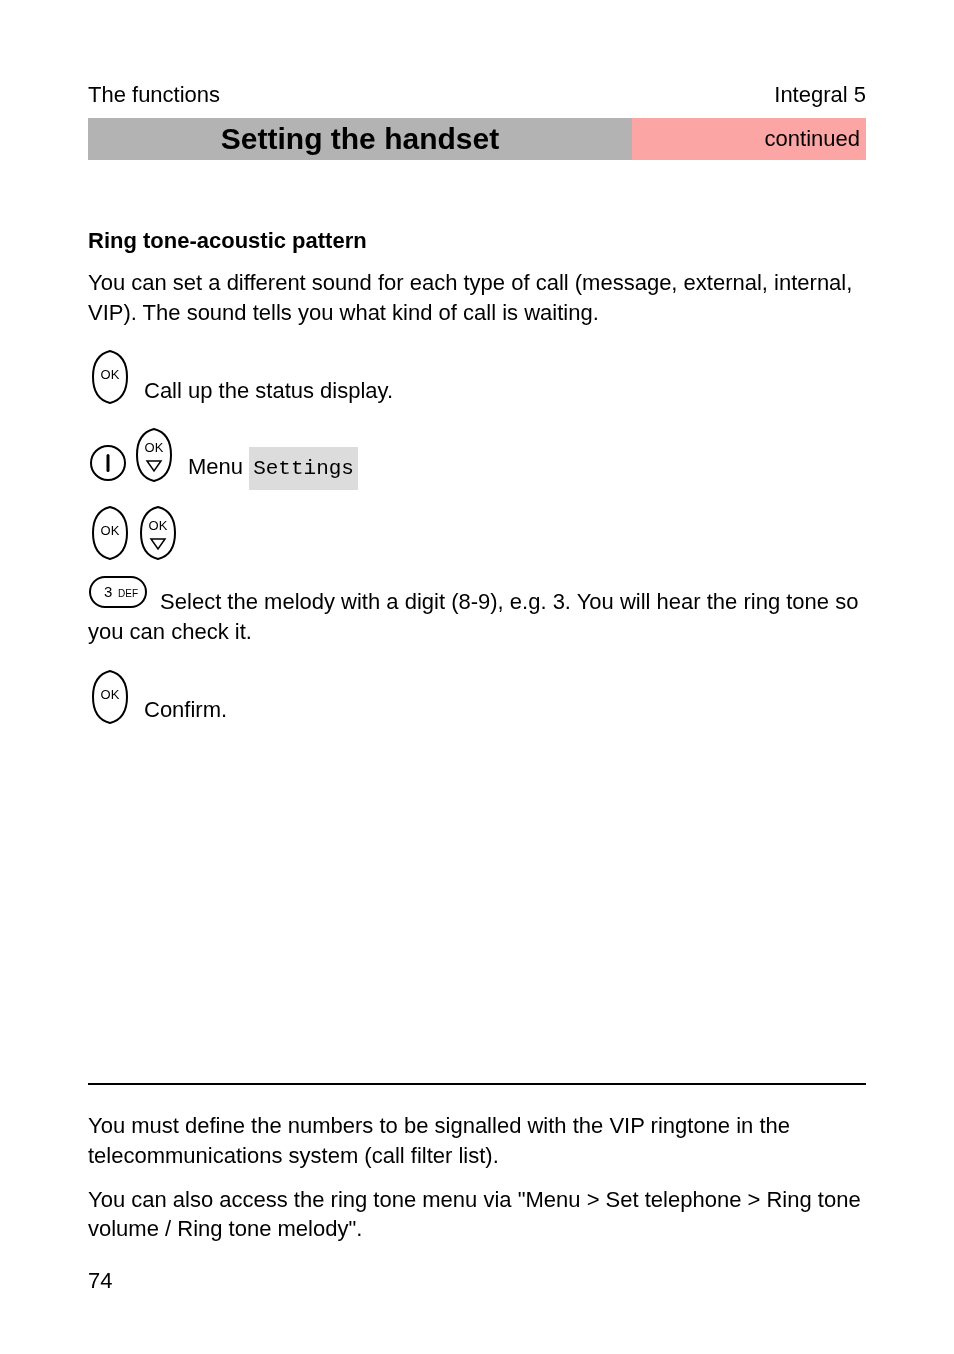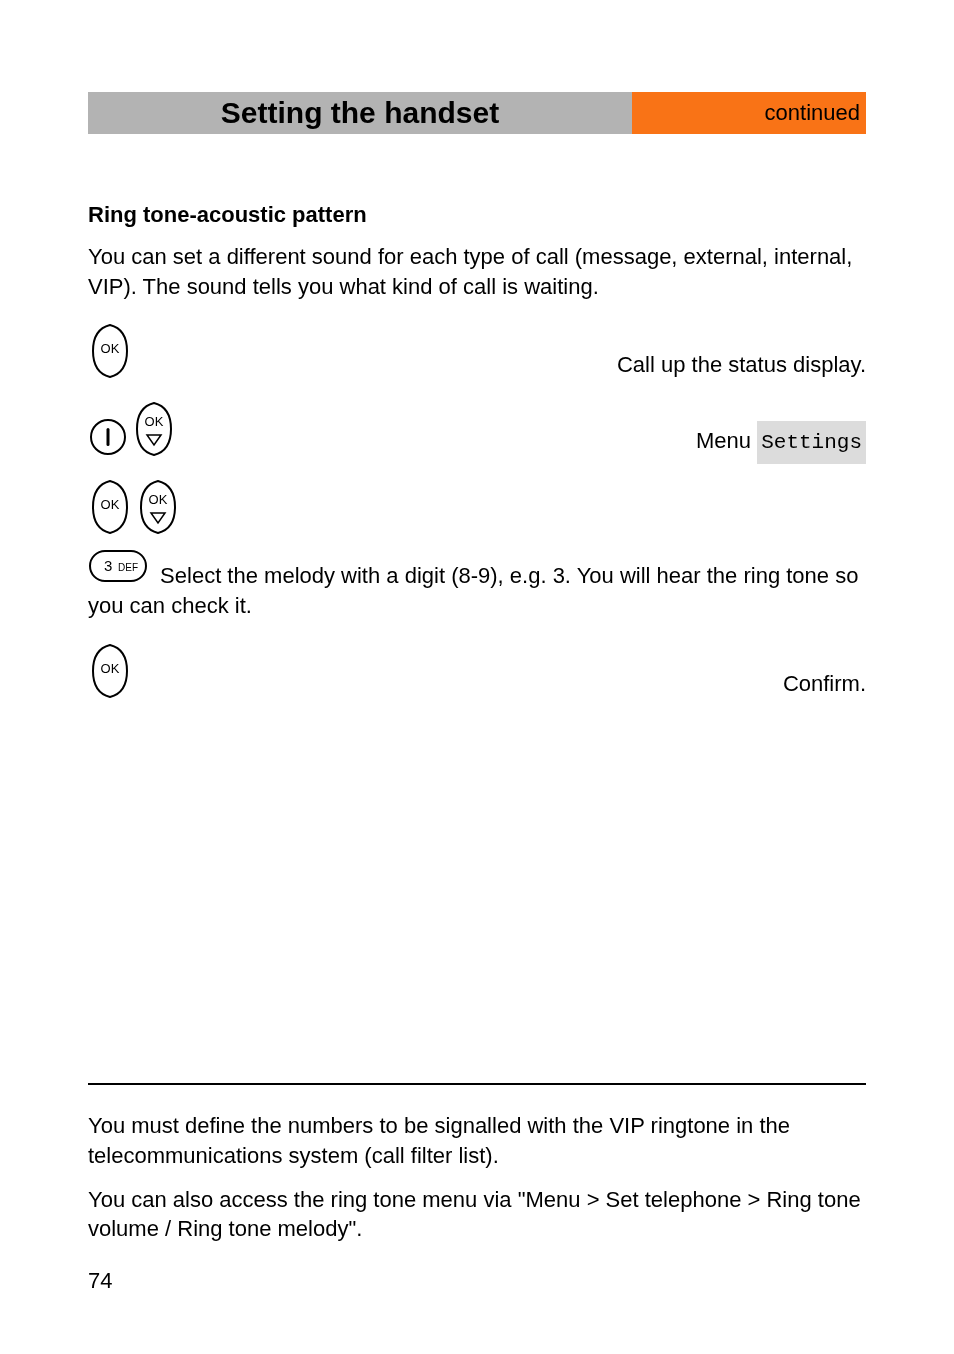--- a/index.html
+++ b/index.html
@@ -36,21 +36,21 @@
     font-weight: bold;
     color: #000;
     padding: 4px 6px;
     text-align: center;
   }
   .title-bar-cont {
     width: 220px;
     font-size: 22px;
     color: #000;
     padding-left: 8px;
-    background: #f97316;
+    background: #fca5a5;
     align-self: stretch;
     display: flex;
     align-items: center;
     justify-content: flex-end;
     padding-right: 6px;
   }
   .section-heading {
     margin-top: 68px;
     font-size: 22px;
     font-weight: bold;
@@ -59,21 +59,20 @@
     font-size: 22px;
     line-height: 1.35;
     margin-top: 14px;
   }
   .step {
     display: flex;
     align-items: flex-end;
     margin-top: 22px;
     font-size: 22px;
     line-height: 1.35;
-    justify-content: space-between;
   }
   .step .icons {
     display: flex;
     align-items: flex-end;
     margin-right: 8px;
   }
   .ok-btn {
     width: 44px;
     height: 56px;
     display: inline-block;
@@ -113,20 +112,24 @@
   .page-number {
     font-size: 22px;
     margin-top: 24px;
   }
 </style>
 </head>
 <body>
 
 <div class="page">
 
+  <div class="header-row">
+    <span>The functions</span>
+    <span>Integral 5</span>
+  </div>
 
   <div class="title-bar">
     <div class="title-bar-main">Setting the handset</div>
     <div class="title-bar-cont">continued</div>
   </div>
 
   <div class="section-heading">Ring tone-acoustic pattern</div>
 
   <div class="para">You can set a different sound for each type of call (message, external, internal, VIP). The sound tells you what kind of call is waiting.</div>
 

